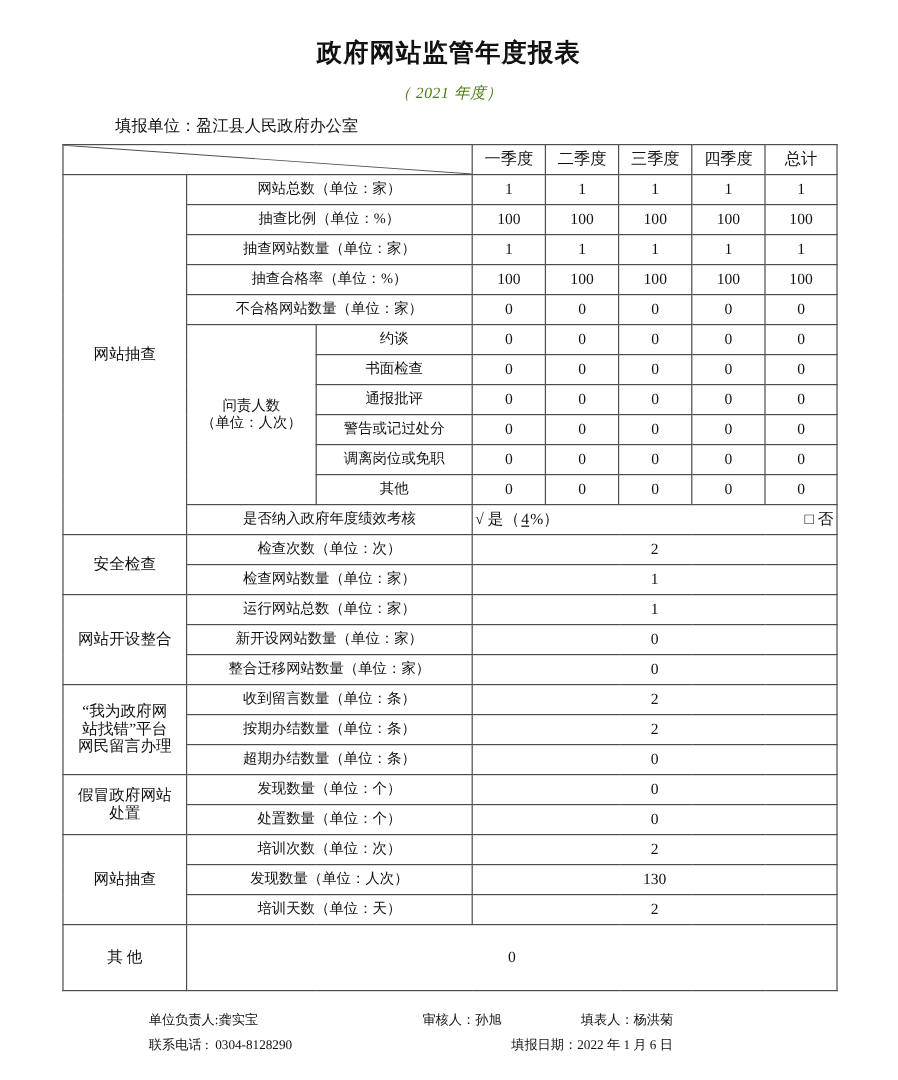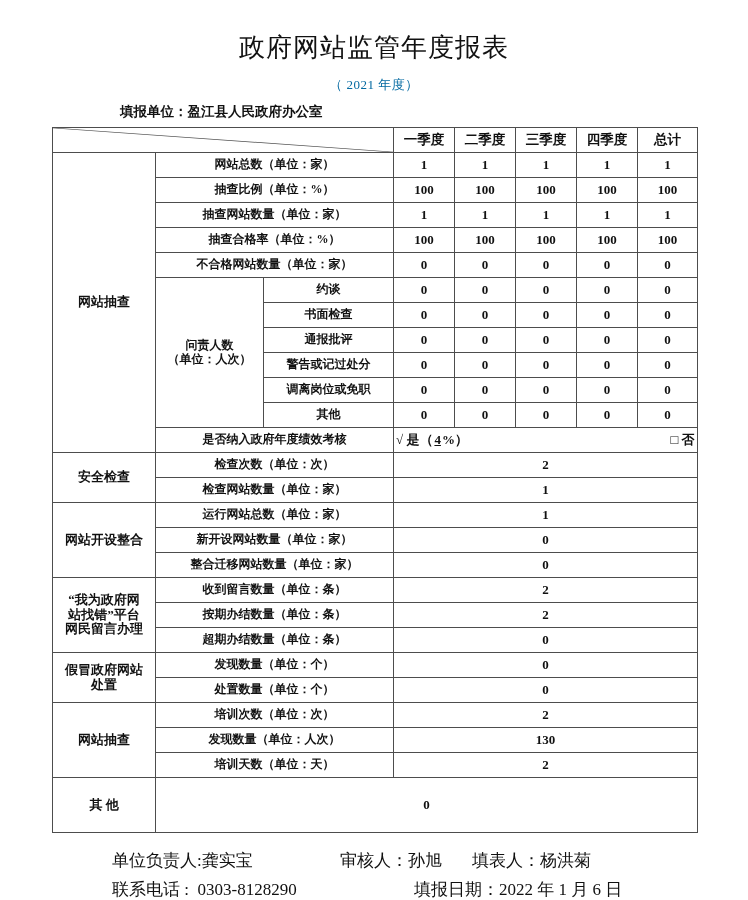--- a/index.html
+++ b/index.html
@@ -18,45 +18,44 @@
   .page {
     position: relative;
     width: 748px;
     height: 900px;
     box-sizing: border-box;
   }
 
   
   .doc-title {
     text-align: center;
-    font-size: 26px;
-    font-weight: normal;
+    font-size: 21px;
+    font-weight: bold;
     letter-spacing: 1px;
     margin: 30px 0 0 0;
     color: #111;
   }
   .doc-subtitle {
     text-align: center;
     font-size: 13px;
     margin-top: 11px;
-    color: #0369a1;
+    color: #4d7c0f;
     letter-spacing: 0.5px;
+    font-style: italic;
   }
   .doc-unit {
     font-size: 13.5px;
-    margin: 9px 0 6px 120px;
+    margin: 9px 0 6px 96px;
     color: #111;
-    font-weight: bold;
   }
 
   
   .tbl-wrap {
     margin: 0 0 0 52px;
     width: 645px;
-    font-weight: bold;
   }
   table.report {
     border-collapse: collapse;
     table-layout: fixed;
     width: 645px;
     font-size: 12.5px;
     color: #111;
   }
   table.report td {
     border: 1px solid #4d4d4d;
@@ -109,22 +108,23 @@
     text-decoration: underline;
     padding: 0 1px;
   }
   .perf-no { letter-spacing: 0.5px; }
 
   .two-line { line-height: 1.25; }
 
   
   .footer {
     margin: 16px 0 0 0;
-    font-size: 17px;
+    font-size: 11px;
     color: #111;
+    padding-left: 12px;
   }
   .footer-row {
     display: flex;
     padding-left: 112px;
     margin-bottom: 6px;
     white-space: nowrap;
   }
   .f-c1 { width: 228px; }
   .f-c2 { width: 132px; }
   .f-c3 { }
@@ -365,18 +365,18 @@
       </table>
   </div>
 
   <div class="footer">
     <div class="footer-row">
       <span class="f-c1"><span>单位负责人:</span><span>龚实宝</span></span>
       <span class="f-c2"><span>审核人：</span><span>孙旭</span></span>
       <span class="f-c3"><span>填表人：</span><span>杨洪菊</span></span>
     </div>
     <div class="footer-row">
-      <span class="f-line2-a"><span>联系电话  :</span>&nbsp;&nbsp;<span>0303-8128290</span></span>
+      <span class="f-line2-a"><span>联系电话  :</span>&nbsp;&nbsp;<span>0304-8128290</span></span>
       <span class="f-line2-b" style="margin-left:74px"><span>填报日期：</span><span>2022 年 1 月 6 日</span></span>
     </div>
   </div>
 
 </div>
 
 </body></html>

